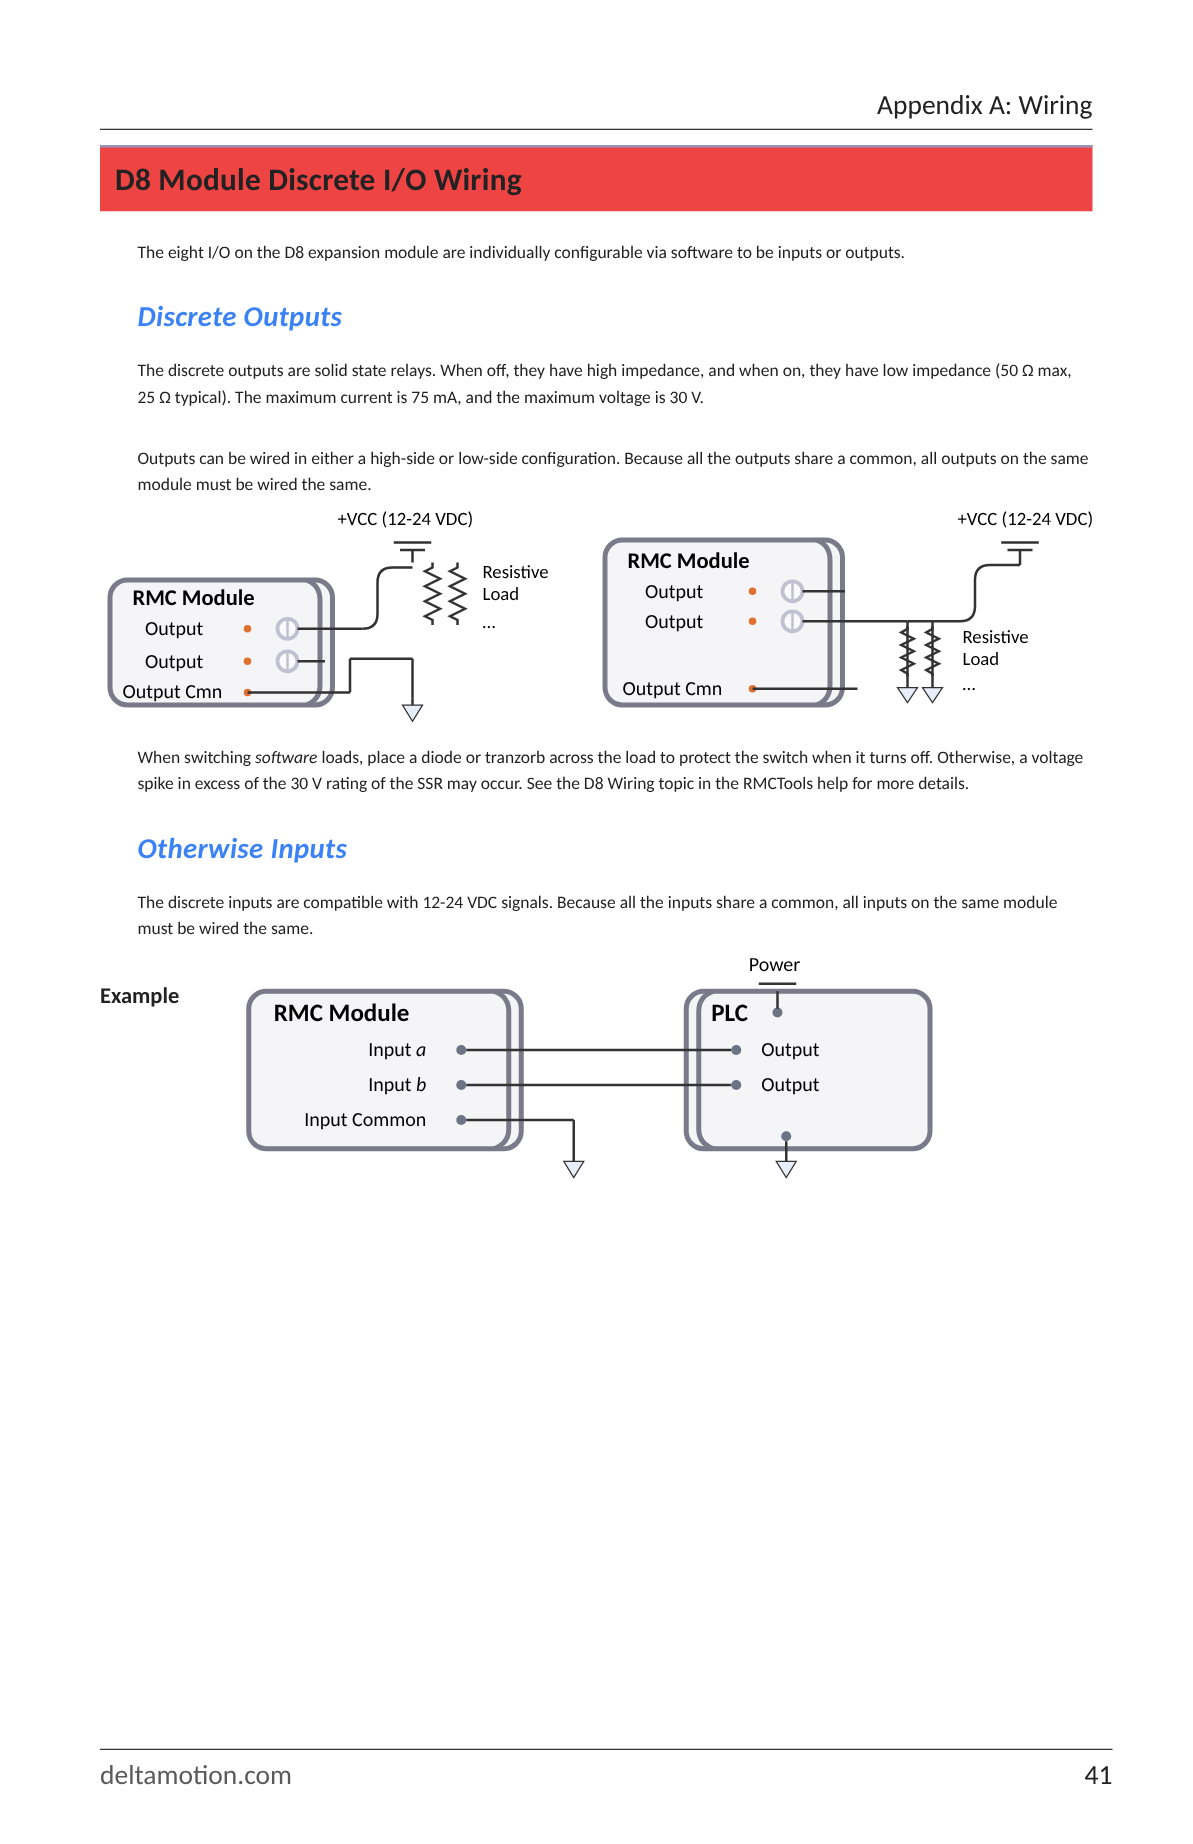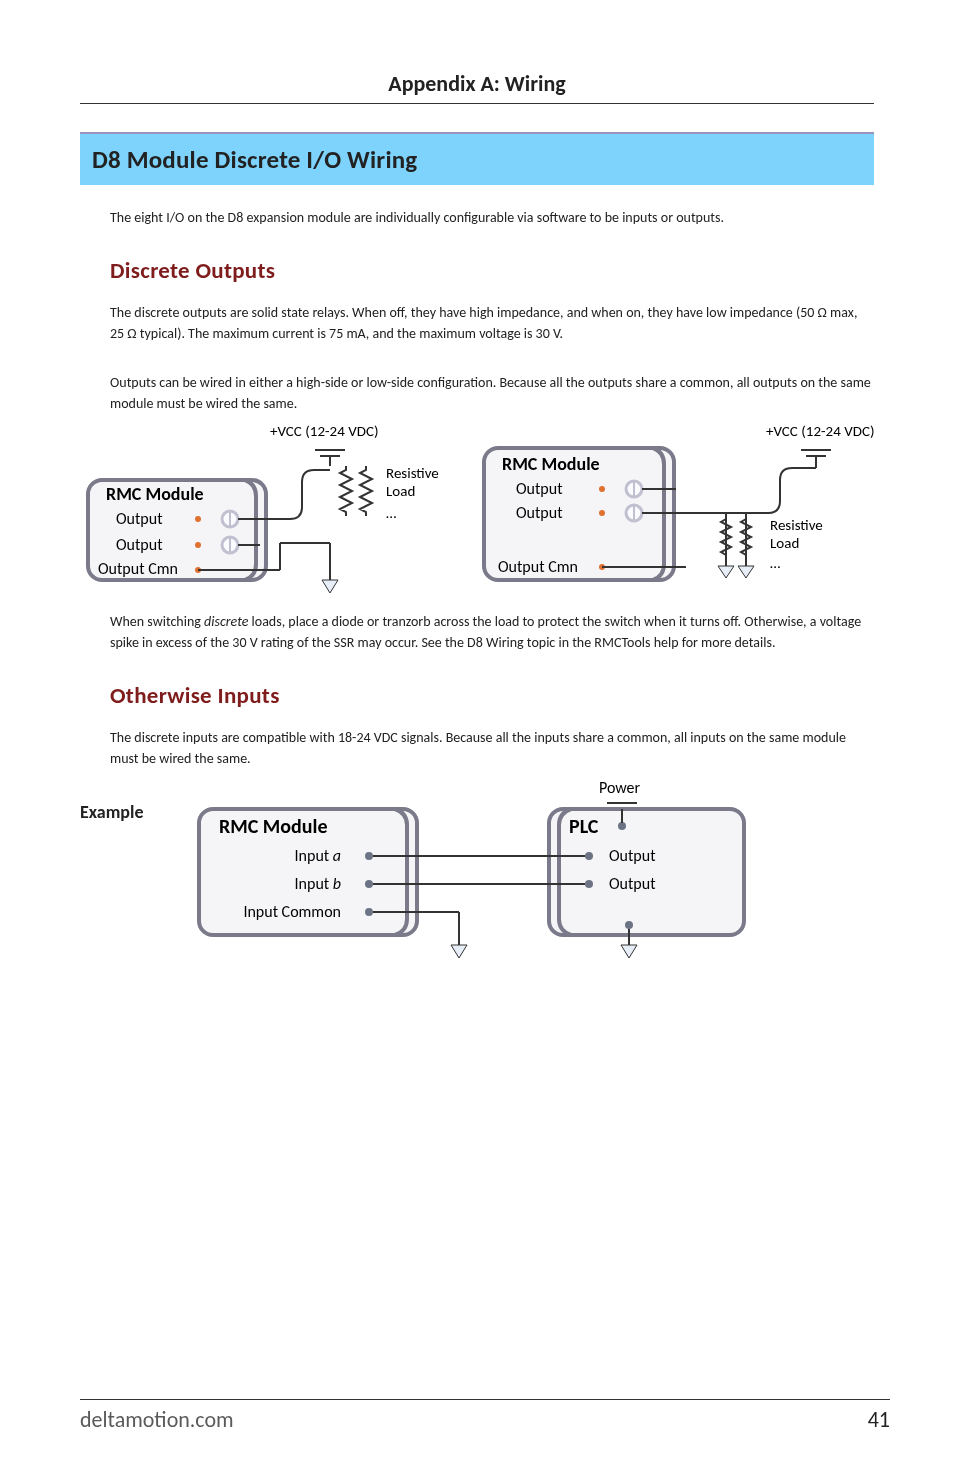--- a/index.html
+++ b/index.html
@@ -1,20 +1,20 @@
 <!DOCTYPE html>
 <html><head>
   <meta charset="utf-8">
   <style>
     body { margin: 0; padding: 0; font-family: Calibri, Arial, sans-serif; color: #222; background: #fff; }
     .page { width: 954px; height: 1475px; margin: 0 auto; padding: 70px 80px 40px; box-sizing: border-box; position: relative; }
-    .header-right { text-align: center; font-size: 22px; padding-bottom: 6px; border-bottom: 1px solid #333; margin-bottom: 28px; font-weight: bold; }
-    .section-bar { background: #7dd3fc; border-top: 2px solid #9a93bd; padding: 10px 12px; font-size: 25px; font-weight: bold; letter-spacing: 0.2px; color: #222; margin-bottom: 22px; }
+    .header-right { text-align: right; font-size: 22px; padding-bottom: 6px; border-bottom: 1px solid #333; margin-bottom: 12px; }
+    .section-bar { background: #ef4444; border-top: 2px solid #9a93bd; padding: 10px 12px; font-size: 25px; font-weight: bold; letter-spacing: 0.2px; color: #222; margin-bottom: 22px; }
     .para { font-size: 14px; line-height: 1.5; margin: 0 0 28px 30px; }
-    .subhead { color: #7f1d1d; font-size: 23px; font-weight: bold; letter-spacing: 0.3px; margin: 10px 0 18px 30px; }
+    .subhead { color: #3b82f6; font-size: 23px; font-weight: bold; letter-spacing: 0.3px; margin: 10px 0 18px 30px; font-style: italic; }
     .bold { font-weight: normal; }
     .italic { font-style: italic; }
     .diagrow { display: flex; gap: 12px; margin-bottom: 16px; margin-left: 0; }
     svg { display: block; }
     .ex-row { display: flex; align-items: flex-start; gap: 26px; margin-left: 0; }
     .ex-label { font-size: 18px; font-weight: bold; margin-top: 26px; }
     .footer { position: absolute; left: 80px; right: 64px; bottom: 42px; border-top: 1px solid #333; padding-top: 6px; display: flex; justify-content: space-between; font-size: 22px; }
     .footer .url { color: #5a5a5a; }
   </style>
 </head>
@@ -116,26 +116,26 @@
       <text x="294" y="148" font-size="15">…</text>
 
       <line x1="250" y1="140" x2="250" y2="146" stroke="#333" stroke-width="2"></line>
       <polygon points="242,146 258,146 250,158" fill="#e8eef8" stroke="#333" stroke-width="1"></polygon>
       <line x1="270" y1="140" x2="270" y2="146" stroke="#333" stroke-width="2"></line>
       <polygon points="262,146 278,146 270,158" fill="#e8eef8" stroke="#333" stroke-width="1"></polygon>
     </svg>
   </div>
 
   <p class="para">
-    <span>When switching </span><span class="italic">discrete</span><span> loads, place a diode or tranzorb across the load to protect the switch when it turns off. Otherwise, a voltage spike in excess of the 30 V rating of the SSR may occur. See the </span><span class="bold">D8 Wiring</span><span> topic in the RMCTools help for more details.</span>
+    <span>When switching </span><span class="italic">software</span><span> loads, place a diode or tranzorb across the load to protect the switch when it turns off. Otherwise, a voltage spike in excess of the 30 V rating of the SSR may occur. See the </span><span class="bold">D8 Wiring</span><span> topic in the RMCTools help for more details.</span>
   </p>
 
   <div class="subhead">Otherwise Inputs</div>
 
-  <p class="para" style="margin-bottom:6px">The discrete inputs are compatible with 18-24 VDC signals. Because all the inputs share a common, all inputs on the same module must be wired the same.</p>
+  <p class="para" style="margin-bottom:6px">The discrete inputs are compatible with 12-24 VDC signals. Because all the inputs share a common, all inputs on the same module must be wired the same.</p>
 
   <div class="ex-row">
     <div class="ex-label">Example</div>
 
     <svg width="600" height="190">
 
       <text x="430" y="18" font-size="16">Power</text>
       <line x1="438" y1="28" x2="468" y2="28" stroke="#333" stroke-width="2"></line>
       <line x1="443" y1="34" x2="463" y2="34" stroke="#333" stroke-width="2"></line>
 

